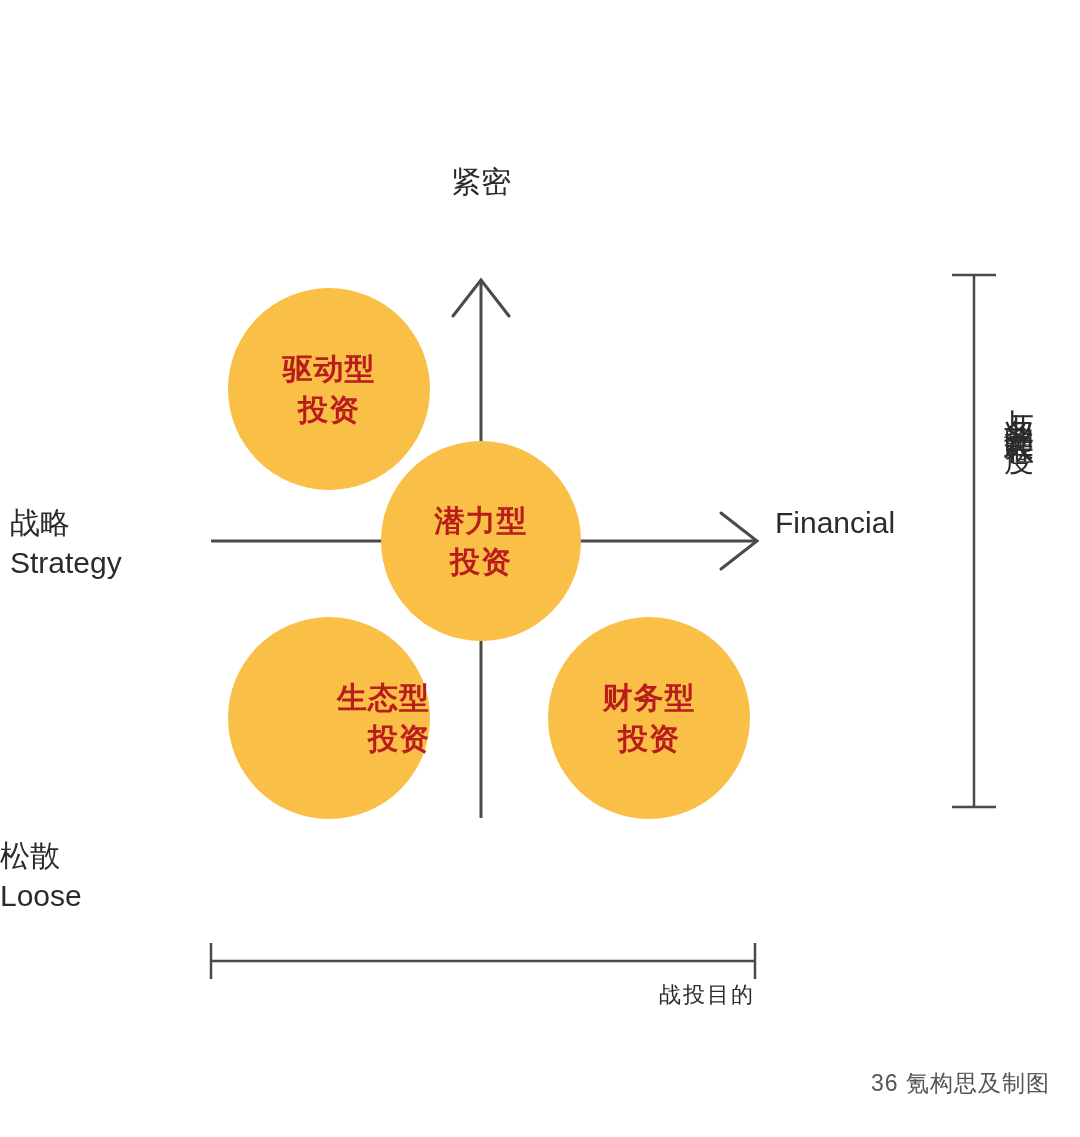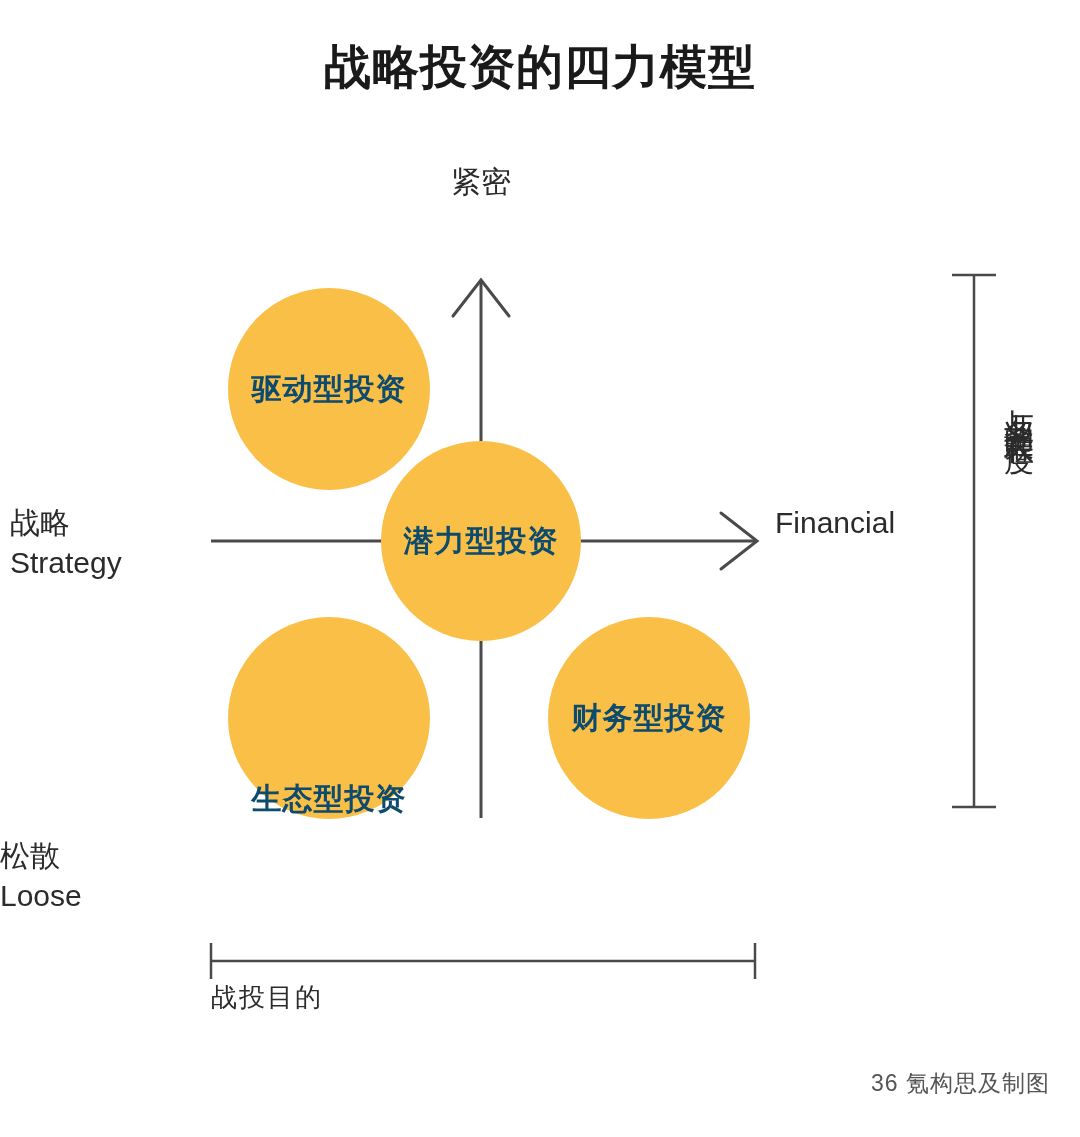--- a/index.html
+++ b/index.html
@@ -79,24 +79,24 @@
     width: 200px;
     text-align: left;
   }
 
   
   .bubble {
     position: absolute;
     border-radius: 50%;
     background: #fabf47;
     display: flex;
-    flex-direction: row;
+    flex-direction: column;
     align-items: center;
     justify-content: center;
-    color: #0c4a6e;
+    color: #b91c1c;
     font-size: 30px;
     font-weight: 700;
     line-height: 1.38;
     letter-spacing: 1px;
     text-align: center;
   }
   .bubble span { display: block; }
 
   .bubble-driver {
     left: 228px;
@@ -138,43 +138,42 @@
     line-height: 1;
     white-space: nowrap;
   }
 
   
   .bracket-label {
     position: absolute;
     left: 211px;
     top: 980px;
     width: 544px;
-    text-align: left;
-    font-size: 26px;
+    text-align: right;
+    font-size: 22px;
     color: #2b2b2b;
     letter-spacing: 2px;
   }
 
   
   .credit {
     position: absolute;
     right: 30px;
     top: 1068px;
     font-size: 23px;
     color: #555555;
     letter-spacing: 1px;
     white-space: nowrap;
   }
 </style>
 </head>
 <body>
 
 <div id="canvas">
 
-  <div class="title">战略投资的四力模型</div>
 
   <svg id="axes" viewBox="0 0 1080 1137">
 
     <line x1="211" y1="541" x2="757" y2="541" stroke="#4a4a4a" stroke-width="3"></line>
 
     <polyline points="721,513 757,541 721,569" fill="none" stroke="#4a4a4a" stroke-width="3" stroke-linecap="round" stroke-linejoin="miter"></polyline>
 
     <line x1="481" y1="818" x2="481" y2="280" stroke="#4a4a4a" stroke-width="3"></line>
 
     <polyline points="453,316 481,280 509,316" fill="none" stroke="#4a4a4a" stroke-width="3" stroke-linecap="round" stroke-linejoin="miter"></polyline>

